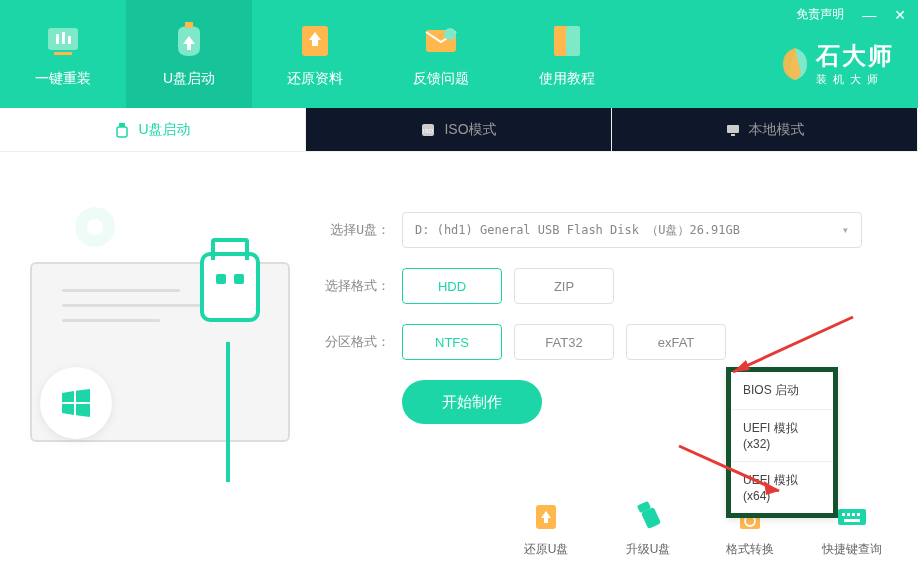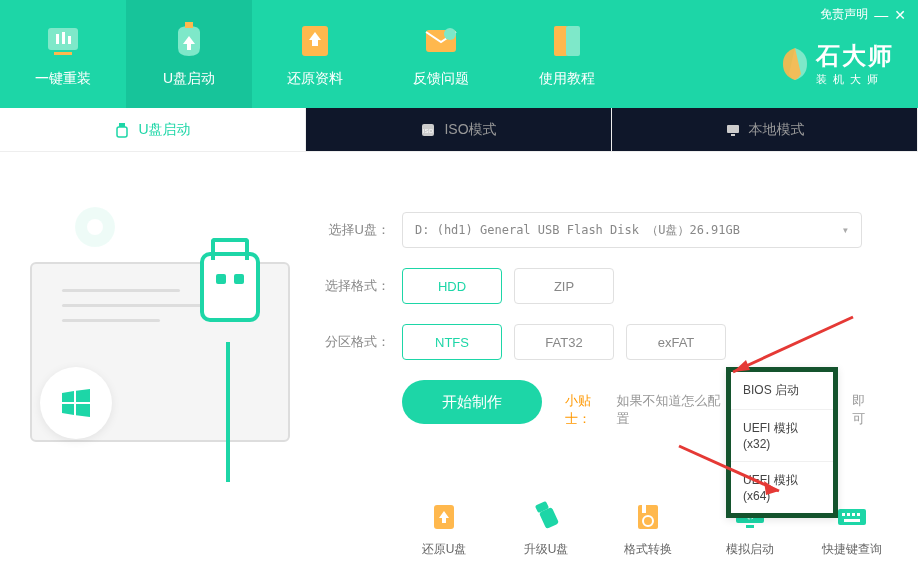--- a/index.html
+++ b/index.html
@@ -9,21 +9,21 @@
       height: 108px;
       background: linear-gradient(to right, #1dd6a7, #1dd6a7);
       display: flex;
       position: relative;
     }
     .titlebar-top {
       position: absolute;
       top: 6px;
       right: 12px;
       display: flex;
-      gap: 6px;
+      gap: 18px;
       align-items: flex-end;
       color: #fff;
       font-size: 12px;
     }
     .titlebar-top .win-btn { cursor: pointer; font-size: 14px; }
     
     .nav-items {
       display: flex;
       height: 100%;
     }
@@ -188,20 +188,21 @@
       display: flex;
       align-items: center;
       margin-bottom: 20px;
       gap: 12px;
     }
     .form-label {
       width: 70px;
       text-align: right;
       color: #888;
       font-size: 13px;
+      font-family: Liberation Mono, monospace;
     }
     .select-box {
       flex: 1;
       max-width: 460px;
       height: 36px;
       border: 1px solid #e0e0e0;
       border-radius: 4px;
       display: flex;
       align-items: center;
       padding: 0 12px;
@@ -465,25 +466,20 @@
       <div class="form-label">分区格式：</div>
       <div class="option-btn selected">NTFS</div>
       <div class="option-btn">FAT32</div>
       <div class="option-btn">exFAT</div>
     </div>
 
     <div class="form-row" style="margin-top:10px;">
       <button class="start-btn">开始制作</button>
     </div>
 
-    <div class="tip-row">
-      <span class="tip-label">小贴士：</span>
-      <span class="tip-text">如果不知道怎么配置</span>
-      <span class="tip-text" style="margin-left:120px">即可</span>
-    </div>
   </div>
 
   <div class="popup-menu">
     <div class="popup-item">BIOS 启动</div>
     <div class="popup-item">UEFI 模拟(x32)</div>
     <div class="popup-item">UEFI 模拟(x64)</div>
   </div>
 
   <div class="bottom-actions">
     <div class="action-item">
@@ -506,30 +502,20 @@
     </div>
     <div class="action-item">
       <div class="action-icon-box">
         <svg width="36" height="36" viewBox="0 0 36 36">
             <rect x="8" y="6" width="20" height="24" rx="2" fill="#ffb84d"></rect>
             <rect x="12" y="6" width="4" height="8" fill="#fff"></rect>
             <circle cx="18" cy="22" r="5" fill="none" stroke="#fff" stroke-width="2"></circle>
           </svg>
       </div>
       <span>格式转换</span>
-    </div>
-    <div class="action-item">
-      <div class="action-icon-box">
-        <svg width="36" height="36" viewBox="0 0 36 36">
-            <rect x="4" y="6" width="28" height="18" rx="2" fill="#1dd6a7"></rect>
-            <circle cx="18" cy="15" r="5" fill="none" stroke="#fff" stroke-width="1" stroke-dasharray="2 2"></circle>
-            <rect x="14" y="26" width="8" height="3" fill="#1dd6a7"></rect>
-          </svg>
-      </div>
-      <span>模拟启动</span>
     </div>
     <div class="action-item">
       <div class="action-icon-box">
         <svg width="36" height="36" viewBox="0 0 36 36">
             <rect x="4" y="10" width="28" height="16" rx="2" fill="#1dd6a7"></rect>
             <rect x="8" y="14" width="3" height="3" fill="#fff"></rect>
             <rect x="13" y="14" width="3" height="3" fill="#fff"></rect>
             <rect x="18" y="14" width="3" height="3" fill="#fff"></rect>
             <rect x="23" y="14" width="3" height="3" fill="#fff"></rect>
             <rect x="10" y="20" width="16" height="3" fill="#fff"></rect>

